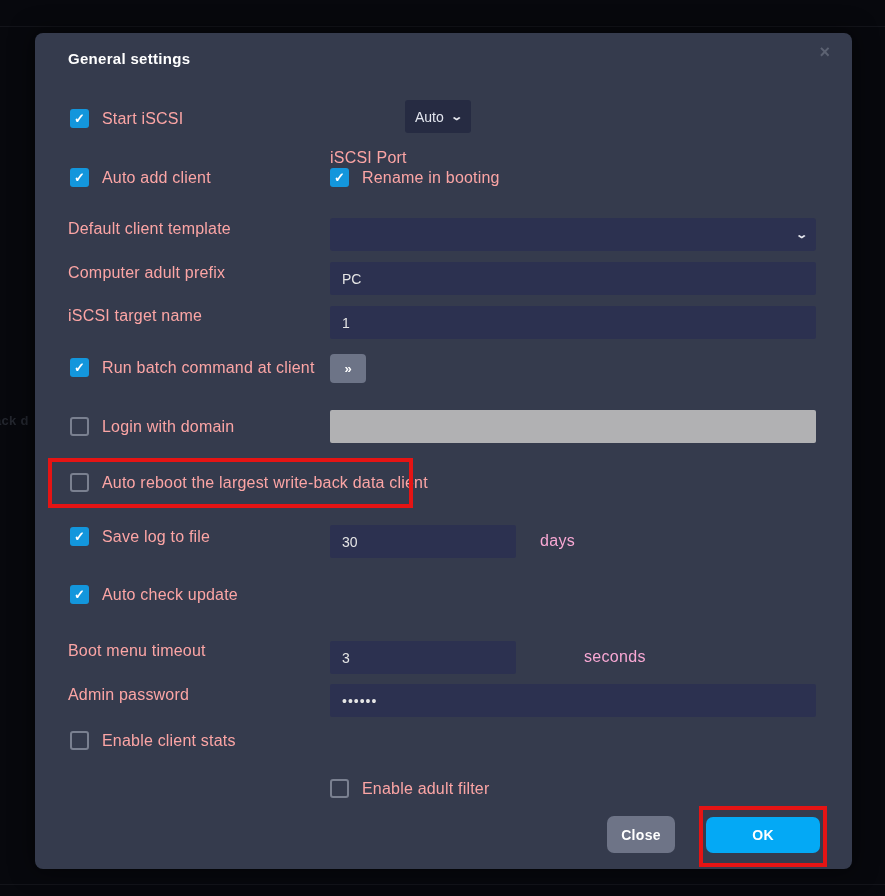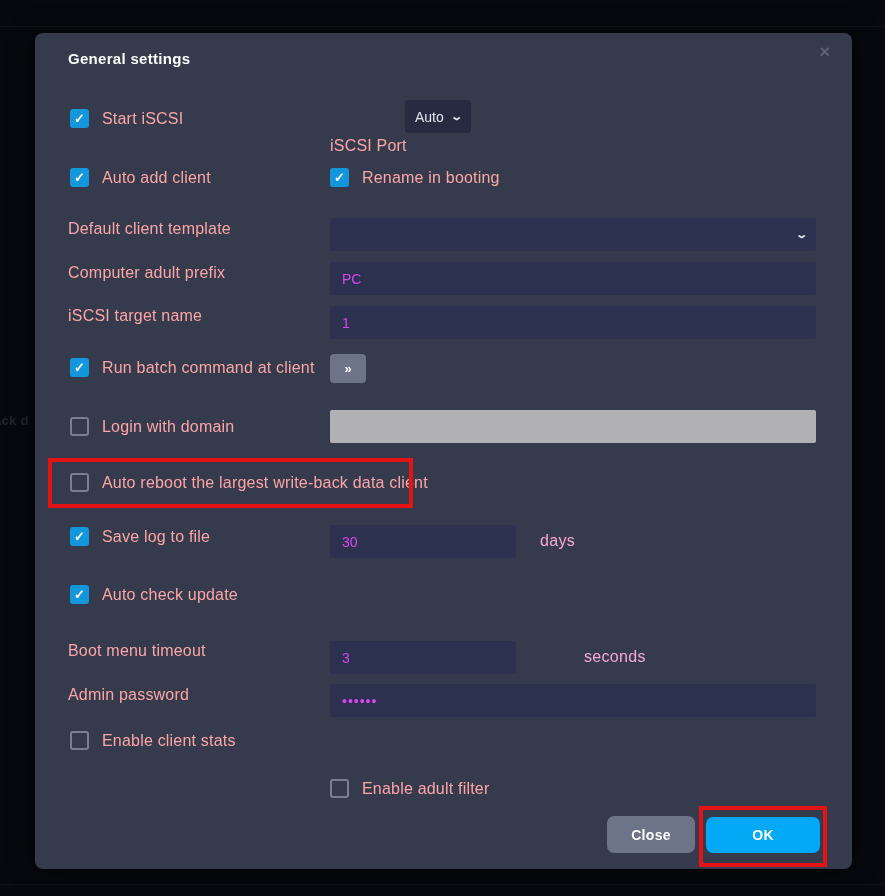--- a/index.html
+++ b/index.html
@@ -43,21 +43,21 @@
     width:19px; height:19px; border-radius:3px; flex:0 0 19px;
     display:flex; align-items:center; justify-content:center;
   }
   .box.checked { background:#1396dc; }
   .box.checked .tick { color:#ffffff; font-size:13px; font-weight:bold; line-height:1; }
   .box.unchecked { border:2px solid #7a8090; background:transparent; }
 
   
   .field {
     background:#2c3150; border:none; border-radius:2px;
-    color:#d946ef; font-size:14px; font-family:"Liberation Sans",sans-serif;
+    color:#e5e5e5; font-size:14px; font-family:"Liberation Sans",sans-serif;
     padding:0 12px; height:33px; outline:none;
   }
   .field.disabled { background:#b1b1b3; }
   .select {
     background:#262b42; border-radius:3px; height:33px;
     display:flex; align-items:center; justify-content:space-between;
     color:#e2e5ee; font-size:14px; padding:0 10px; cursor:pointer;
   }
   .select.dark { background:#2c3150; }
   .chev { color:#e8eaf0; font-size:11px; font-weight:bold; transform:scaleX(1.4); }
@@ -70,21 +70,21 @@
   }
 
   .unit { color:#f9a8d4; font-size:16px; letter-spacing:.3px; }
 
   
   .btn {
     position:absolute; border:none; border-radius:7px; cursor:pointer;
     font-size:14px; font-weight:bold; color:#ffffff; letter-spacing:.3px;
     font-family:"Liberation Sans",sans-serif;
   }
-  .btn-close { left:572px; top:783px; width:88px; height:37px; background:#6e7487; }
+  .btn-close { left:572px; top:783px; width:68px; height:37px; background:#6e7487; }
   .btn-ok    { left:671px; top:784px; width:114px; height:36px; background:#04a9f5; }
 
   
   .hl { position:absolute; border:4px solid #e51414; pointer-events:none; }
   .hl-1 { left:13px; top:425px; width:365px; height:50px; }
   .hl-2 { left:664px; top:773px; width:128px; height:61px; }
 </style>
 </head>
 <body>
 
@@ -96,21 +96,21 @@
 
   <div class="modal-title">General settings</div>
   <div class="close-x">×</div>
 
   <div class="row cb" style="left:35px; top:76px;">
     <span class="box checked">
         <span class="tick">✓</span>
       </span>
     <span class="lbl">Start iSCSI</span>
   </div>
-  <div class="row" style="left:295px; top:76px;margin-top:28px;">
+  <div class="row" style="left:295px; top:88px;margin-top:28px;">
     <span class="lbl">iSCSI Port</span>
   </div>
   <div class="row select" style="left:370px; top:67px; width:66px;">
     <span>Auto</span>
     <span class="chev">⌄</span>
   </div>
 
   <div class="row cb" style="left:35px; top:135px;">
     <span class="box checked">
         <span class="tick">✓</span>

